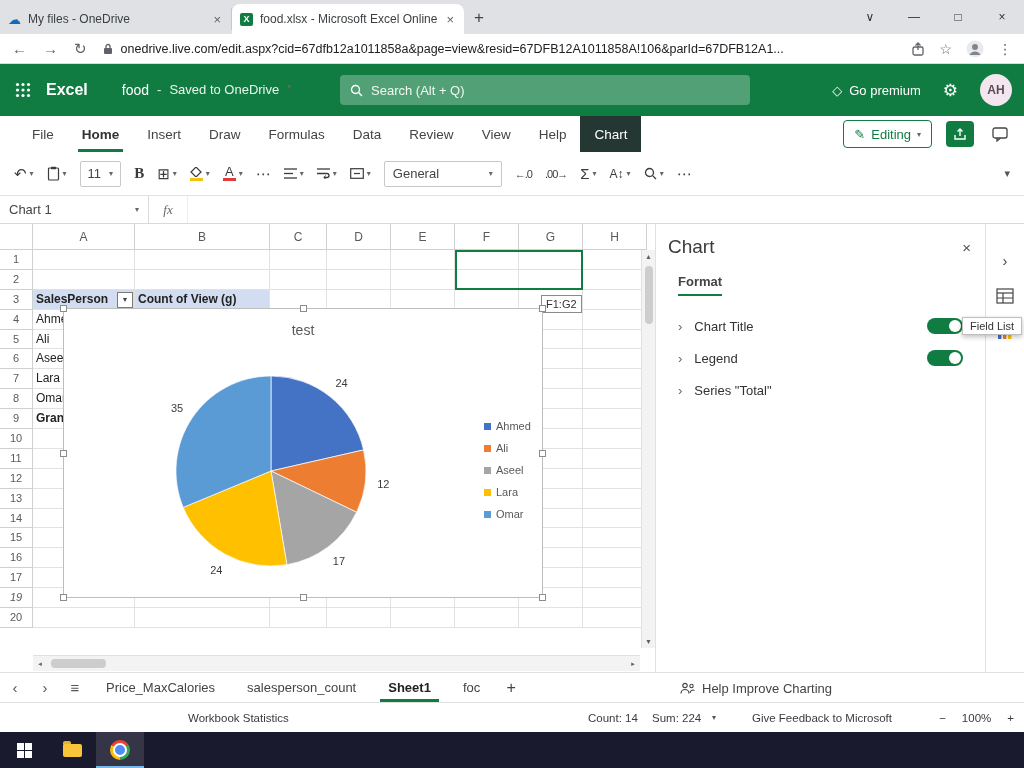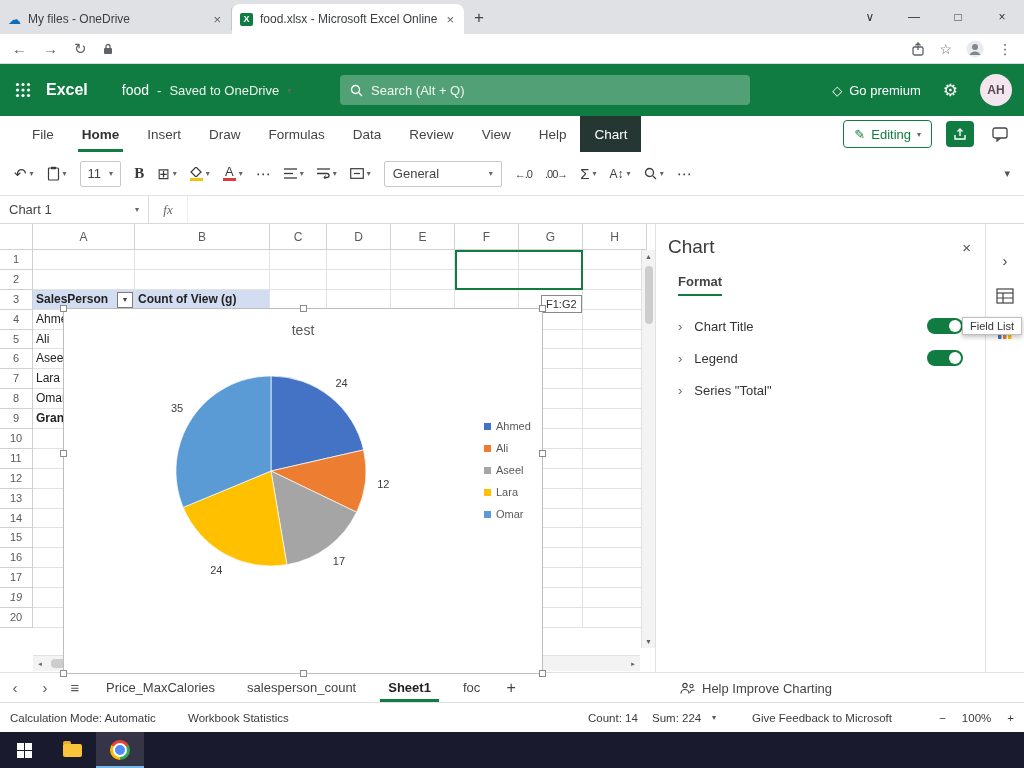--- a/index.html
+++ b/index.html
@@ -29,21 +29,21 @@
   .urlwrap{display:flex;align-items:center;gap:8px;flex:1;min-width:0;}
   .url{font-size:12.5px;color:#202124;white-space:nowrap;overflow:hidden;text-overflow:ellipsis;}
   .abar-right{display:flex;align-items:center;gap:14px;}
   .staricon{color:#5f6368;font-size:14px;}
   .moreicon{color:#5f6368;font-size:14px;}
 
   
   .appheader{position:absolute;top:64px;left:0;right:0;height:52px;background:#107c41;display:flex;align-items:center;color:#fff;}
   .waffle{width:46px;display:flex;justify-content:center;}
   .brand{font-size:16px;font-weight:bold;margin-right:34px;}
-  .filegrp{display:flex;align-items:center;gap:8px;font-size:13px;color:#eaf5ee;}
+  .filegrp{display:flex;align-items:flex-start;gap:8px;font-size:13px;color:#eaf5ee;}
   .filename{font-size:14px;color:#fff;}
   .searchpill{position:absolute;left:340px;top:11px;width:410px;height:30px;border-radius:4px;
     background:rgba(255,255,255,0.28);display:flex;align-items:center;gap:8px;padding:0 10px;box-sizing:border-box;}
   .searchpill .ph{font-size:13px;color:rgba(255,255,255,0.92);}
   .hdr-right{margin-left:auto;display:flex;align-items:center;gap:22px;padding-right:12px;}
   .premium{display:flex;align-items:center;gap:7px;font-size:13px;}
   .gear{font-size:17px;}
   .avatar{width:32px;height:32px;border-radius:50%;background:#f3e6ee;color:#5a4a52;font-size:12px;font-weight:bold;
     display:flex;align-items:center;justify-content:center;}
 
@@ -107,21 +107,21 @@
   .vscroll .arr.bottom{position:absolute;bottom:0;left:0;right:0;}
   .hscroll{position:absolute;left:33px;top:431px;width:607px;height:16px;background:#f3f3f3;border-top:1px solid #e0e0e0;box-sizing:border-box;}
   .hscroll .arr{position:absolute;top:0;font-size:7px;color:#606060;line-height:15px;width:14px;text-align:center;}
   .hscroll .thumb{position:absolute;left:18px;top:3px;width:55px;height:9px;background:#cdcdcd;border-radius:4px;}
 
   .sel-overlay{position:absolute;left:455px;top:26px;width:128px;height:40px;border:2px solid #107c41;box-sizing:border-box;z-index:5;}
   .rangelabel{position:absolute;left:541px;top:71px;background:#fff;border:1px solid #8a8a8a;font-size:11px;color:#333;
     height:16px;line-height:16px;padding:0 4px;z-index:6;}
 
   
-  .chartobj{position:absolute;left:63px;top:84px;width:480px;height:366px;background:#fff;border:1px solid #bdbdbd;
+  .chartobj{position:absolute;left:63px;top:84px;width:480px;height:290px;background:#fff;border:1px solid #bdbdbd;
     box-sizing:border-box;z-index:10;}
   .charttitle{position:absolute;top:13px;left:0;width:100%;text-align:center;font-size:14px;color:#595959;}
   .chartsvg{position:absolute;left:0;top:0;}
   .legend{position:absolute;left:420px;top:106px;display:flex;flex-direction:column;}
   .legitem{display:flex;align-items:center;gap:5px;height:22px;}
   .legsw{width:7px;height:7px;}
   .leglabel{font-size:11px;color:#595959;}
   .handle{position:absolute;width:7px;height:7px;background:#fff;border:1px solid #8c8c8c;box-sizing:border-box;z-index:11;}
 
   
@@ -203,20 +203,21 @@
 
   <div class="addressbar">
     <span class="navico">←</span>
     <span class="navico">→</span>
     <span class="navico">↻</span>
     <div class="urlwrap">
       <svg width="10" height="12" viewBox="0 0 10 12">
         <rect x="1" y="5" width="8" height="6" rx="1" fill="#5f6368"></rect>
         <path d="M3 5 V3.5 a2 2 0 0 1 4 0 V5" fill="none" stroke="#5f6368" stroke-width="1.3"></path>
       </svg>
+      <span class="url">onedrive.live.com/edit.aspx?cid=67dfb12a1011858a&amp;page=view&amp;resid=67DFB12A1011858A!106&amp;parId=67DFB12A1...</span>
     </div>
     <div class="abar-right">
       <svg width="14" height="14" viewBox="0 0 14 14">
         <rect x="2" y="5" width="10" height="8" rx="1.5" fill="none" stroke="#5f6368" stroke-width="1.3"></rect>
         <path d="M7 8 V1 M4.5 3.5 L7 1 L9.5 3.5" fill="none" stroke="#5f6368" stroke-width="1.3"></path>
       </svg>
       <span class="staricon">☆</span>
       <svg width="18" height="18" viewBox="0 0 18 18">
         <circle cx="9" cy="9" r="8.5" fill="#e8eaed"></circle>
         <circle cx="9" cy="7" r="3" fill="#80868b"></circle>
@@ -749,21 +750,20 @@
         <circle cx="5" cy="3.5" r="2.2" fill="none" stroke="#444" stroke-width="1.2"></circle>
         <path d="M1 11.5 a4 4 0 0 1 8 0" fill="none" stroke="#444" stroke-width="1.2"></path>
         <circle cx="11.5" cy="4" r="1.7" fill="none" stroke="#444" stroke-width="1.1"></circle>
         <path d="M10 11 a3 3 0 0 1 4.5 -2.5" fill="none" stroke="#444" stroke-width="1.1"></path>
       </svg>
       <span>Help Improve Charting</span>
     </span>
   </div>
 
   <div class="statusbar">
-    <span style="left:10px;">Calculation Mode: Automatic</span>
     <span style="left:188px;">Workbook Statistics</span>
     <span style="left:588px;">Count: 14</span>
     <span style="left:652px;">Sum: 224</span>
     <span style="left:712px;font-size:8px;color:#555;">▾</span>
     <span style="left:752px;">Give Feedback to Microsoft</span>
     <div class="zoomgrp">
       <span>−</span>
       <span>100%</span>
       <span>+</span>
     </div>

